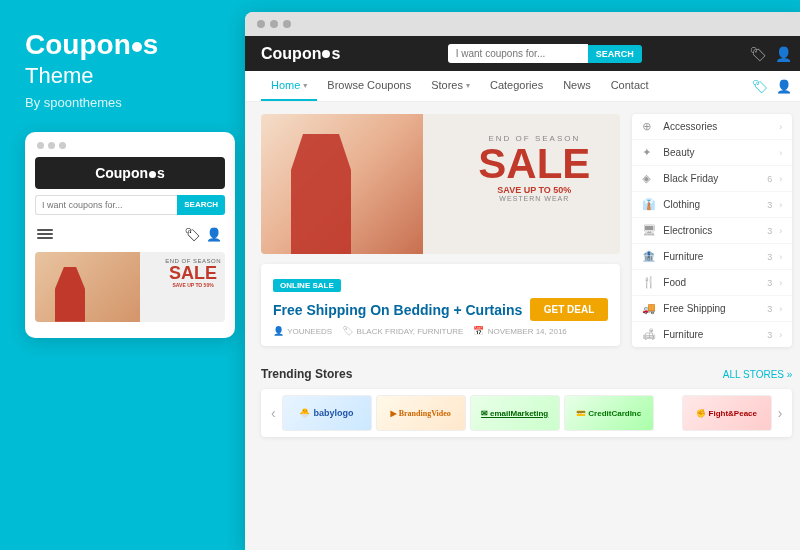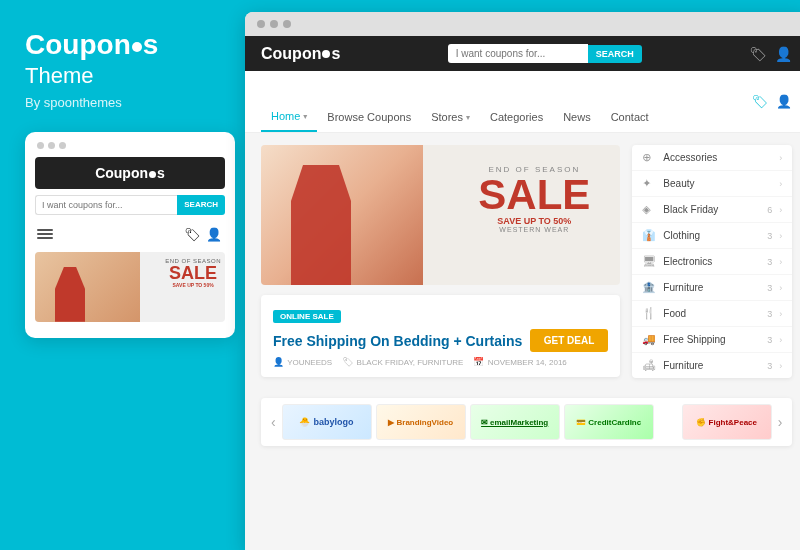--- a/index.html
+++ b/index.html
@@ -268,23 +268,22 @@
     .site-nav {
       background: #fff;
       padding: 0 16px;
       display: flex;
       align-items: center;
       justify-content: space-between;
       border-bottom: 1px solid #eee;
     }
     .nav-items {
       display: flex;
-      align-items: center;
+      align-items: flex-start;
       gap: 0;
-      margin-top: 31px;
     }
     .nav-item {
       padding: 8px 10px;
       font-size: 11px;
       color: #555;
       cursor: pointer;
       display: flex;
       align-items: center;
       gap: 3px;
     }
@@ -524,20 +523,21 @@
       overflow: hidden;
     }
     .store-logo-babylogo {
       background: linear-gradient(135deg, #e8f4ff 0%, #cce8ff 100%);
       color: #2255aa;
       font-size: 9px;
     }
     .store-logo-brandingvideo {
       background: linear-gradient(135deg, #fff8e8 0%, #ffe8cc 100%);
       color: #cc6600;
+      font-family: Liberation Serif, serif;
     }
     .store-logo-emailmarketing {
       background: linear-gradient(135deg, #e8ffe8 0%, #ccffcc 100%);
       color: #006600;
       text-decoration: underline;
     }
     .store-logo-creditcard {
       background: linear-gradient(135deg, #e8ffe8 0%, #aaffaa 100%);
       color: #007700;
     }
@@ -739,20 +739,24 @@
               <span class="cat-icon">🛋</span>
               <span class="cat-label">Furniture</span>
               <span class="cat-count">3</span>
               <span class="cat-arrow">›</span>
             </div>
           </div>
         </div>
       </div>
 
       <div class="trending-section">
+        <div class="trending-header">
+          <span class="trending-title">Trending Stores</span>
+          <span class="trending-all">ALL STORES »</span>
+        </div>
         <div class="stores-row">
           <span class="store-arrow">‹</span>
           <div class="store-logos">
             <div class="store-logo store-logo-babylogo">
               <span>🐣 babylogo</span>
             </div>
             <div class="store-logo store-logo-brandingvideo">
               <span>▶ BrandingVideo</span>
             </div>
             <div class="store-logo store-logo-emailmarketing">

